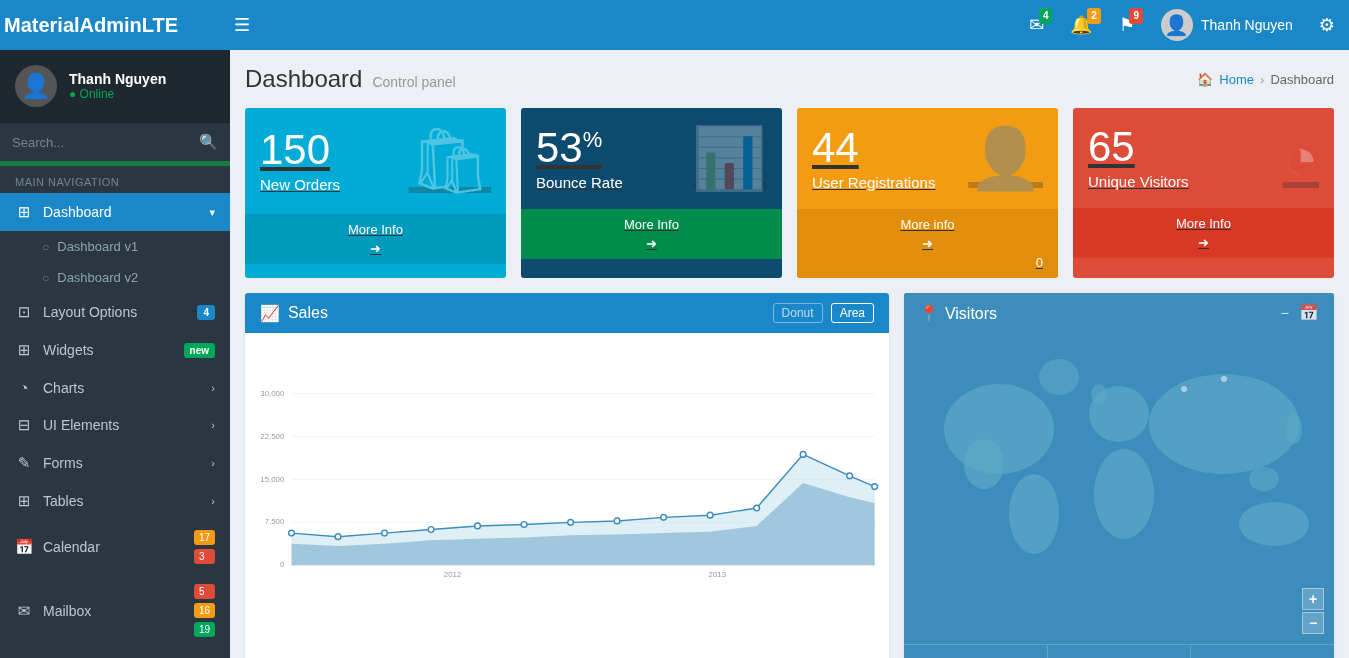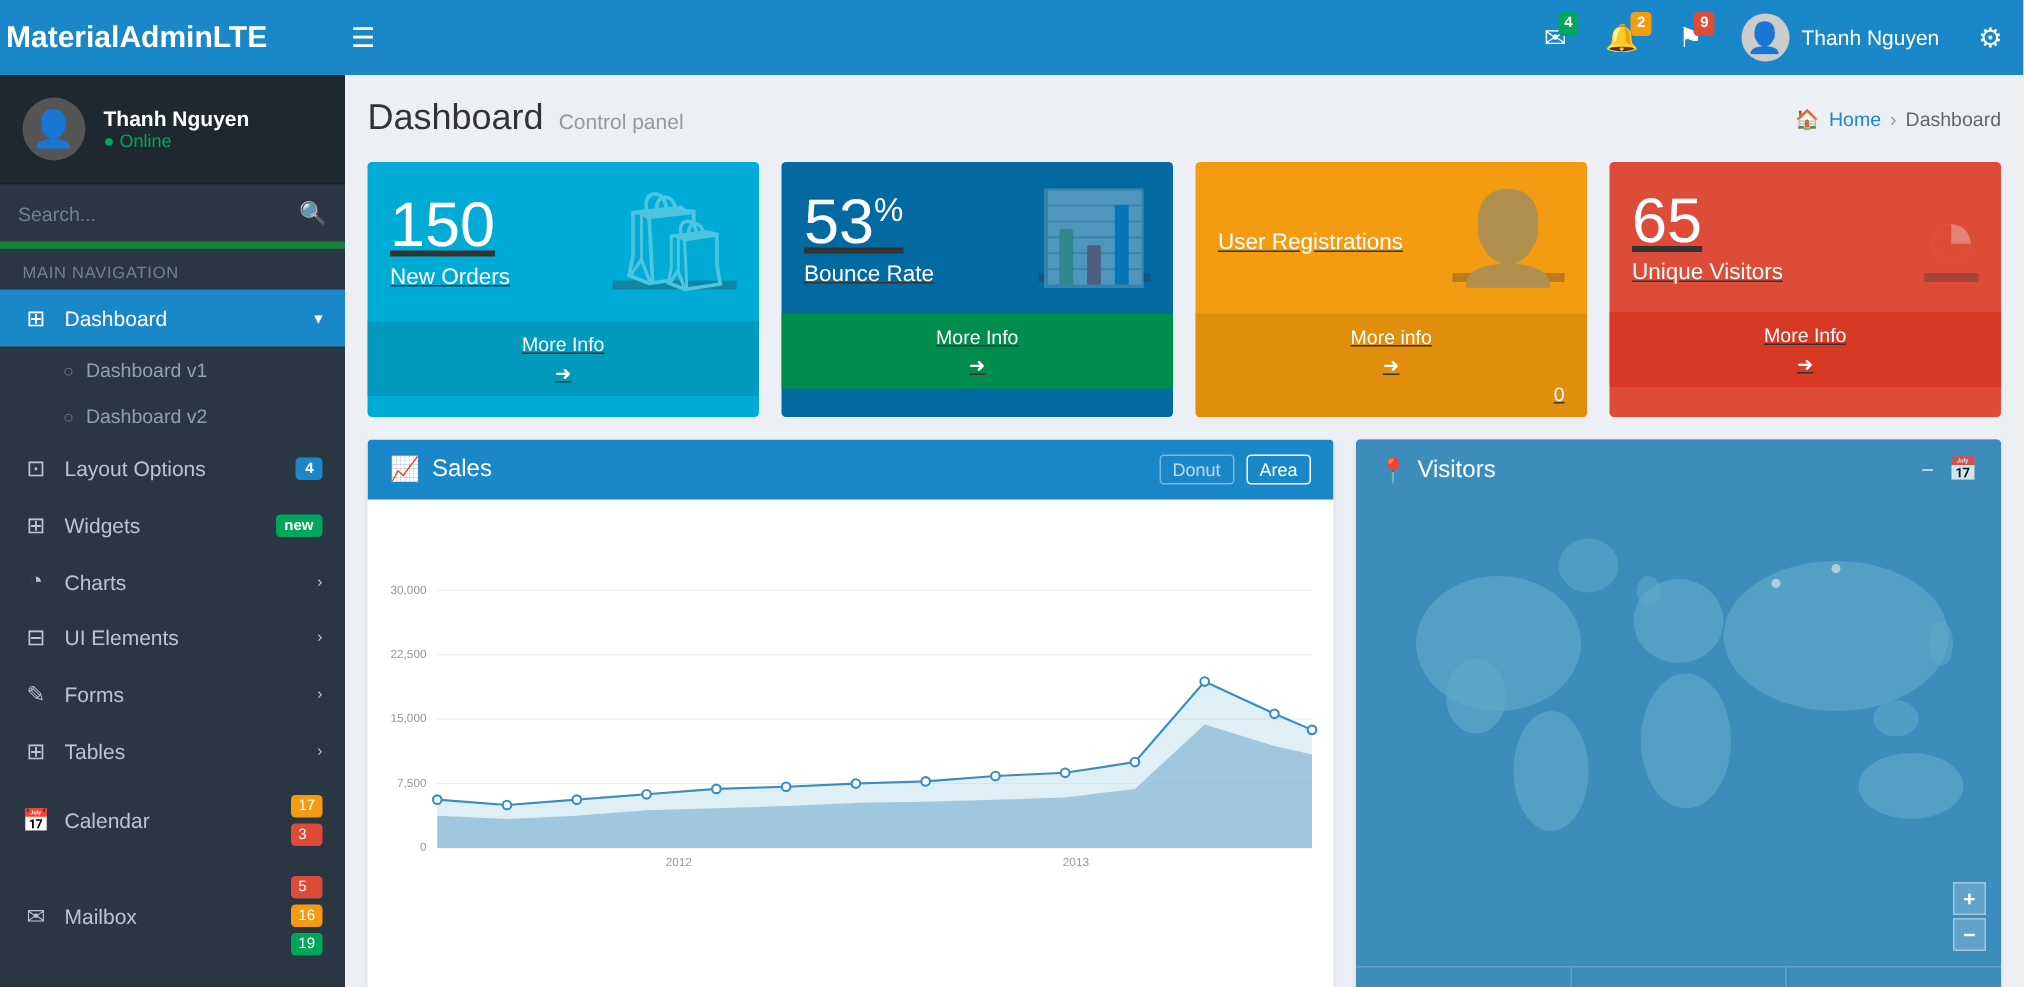--- a/index.html
+++ b/index.html
@@ -236,21 +236,21 @@
       font-size: 13px;
       cursor: pointer;
       display: flex;
       align-items: center;
       gap: 4px;
       flex-direction: column;
     }
 
     .box-blue { background: #00acd6; }
     .box-blue .stat-box-bottom { background: #009abc; }
-    .box-green { background: #0369a1; }
+    .box-green { background: #0c4a6e; }
     .box-green .stat-box-bottom { background: #008d4c; }
     .box-orange { background: #f39c12; }
     .box-orange .stat-box-bottom { background: #e08e0b; }
     .box-red { background: #dd4b39; }
     .box-red .stat-box-bottom { background: #d73925; }
 
     
     .charts-row {
       display: grid;
       grid-template-columns: 1fr 430px;
@@ -491,20 +491,21 @@
         </div>
         <div class="stat-box-bottom">
           <span>More Info</span>
           <span>➜</span>
         </div>
       </div>
 
       <div class="stat-box box-orange">
         <div class="stat-box-top">
           <div>
+            <div class="number">44</div>
             <div class="label">User Registrations</div>
           </div>
           <div class="icon" style="font-size:60px;opacity:0.3;">👤</div>
         </div>
         <div class="stat-box-bottom">
           <span>More info</span>
           <span>➜</span>
           <span style="margin-left:auto;">0</span>
         </div>
       </div>

